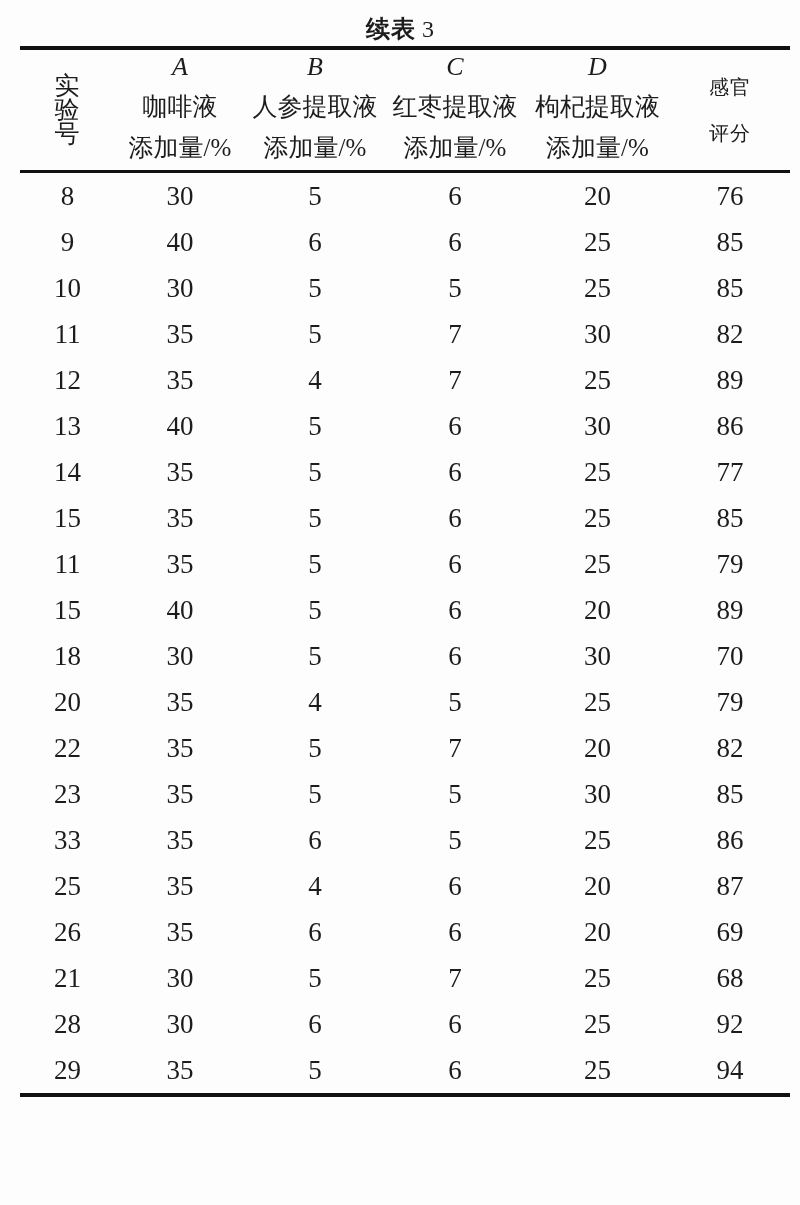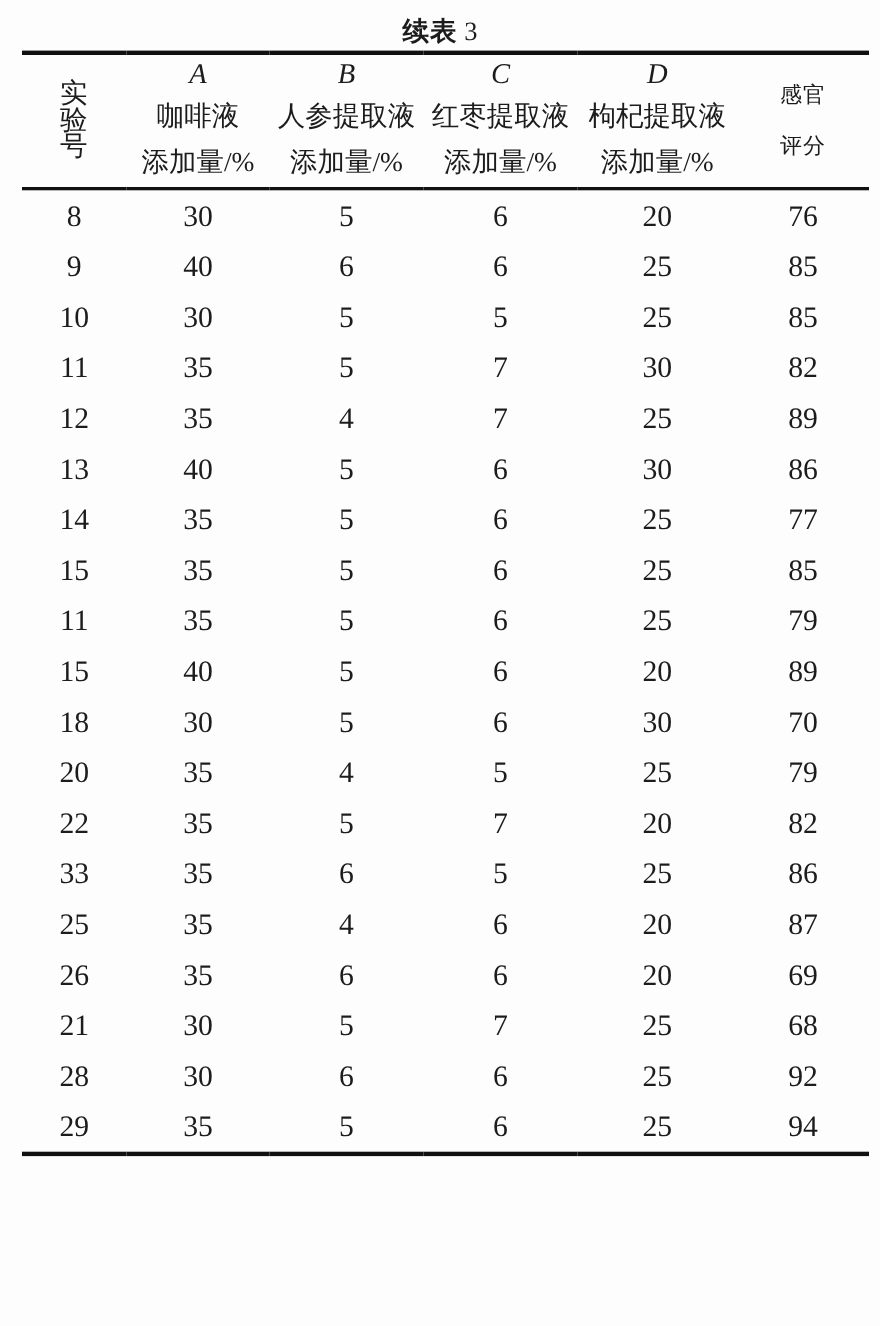--- a/index.html
+++ b/index.html
@@ -260,20 +260,28 @@
         </tr>
         <tr>
           <td>22</td>
           <td>35</td>
           <td>5</td>
           <td>7</td>
           <td>20</td>
           <td>82</td>
         </tr>
         <tr>
+          <td>23</td>
+          <td>35</td>
+          <td>5</td>
+          <td>5</td>
+          <td>30</td>
+          <td>85</td>
+        </tr>
+        <tr>
           <td>33</td>
           <td>35</td>
           <td>6</td>
           <td>5</td>
           <td>25</td>
           <td>86</td>
         </tr>
         <tr>
           <td>25</td>
           <td>35</td>

